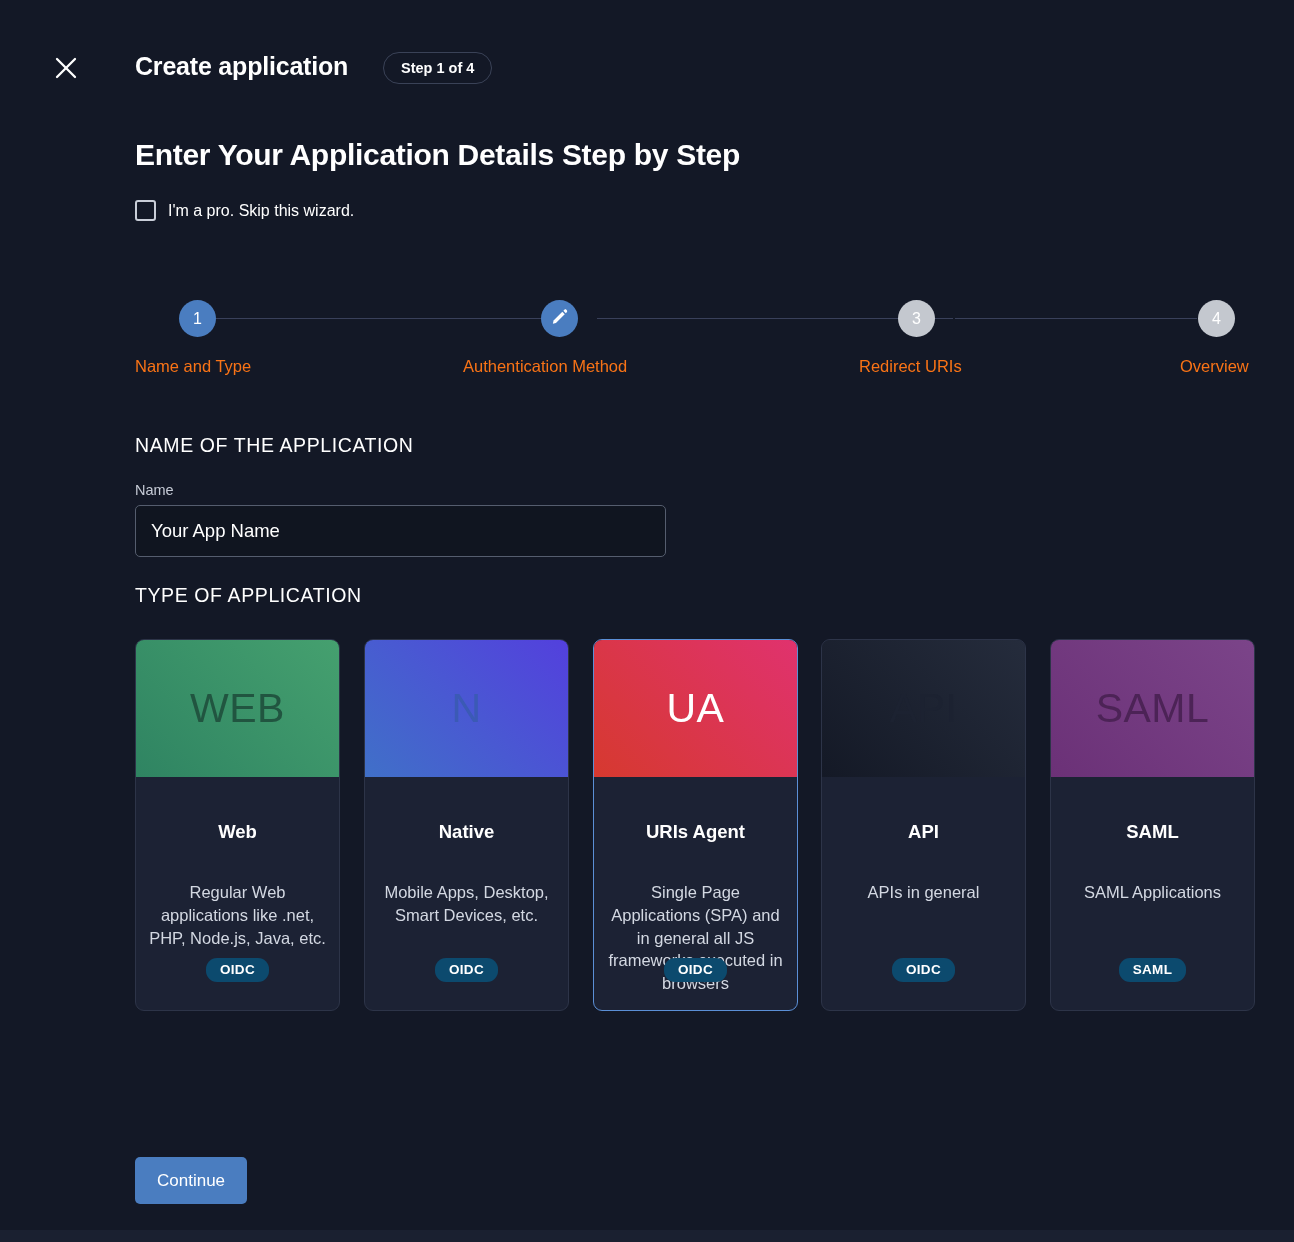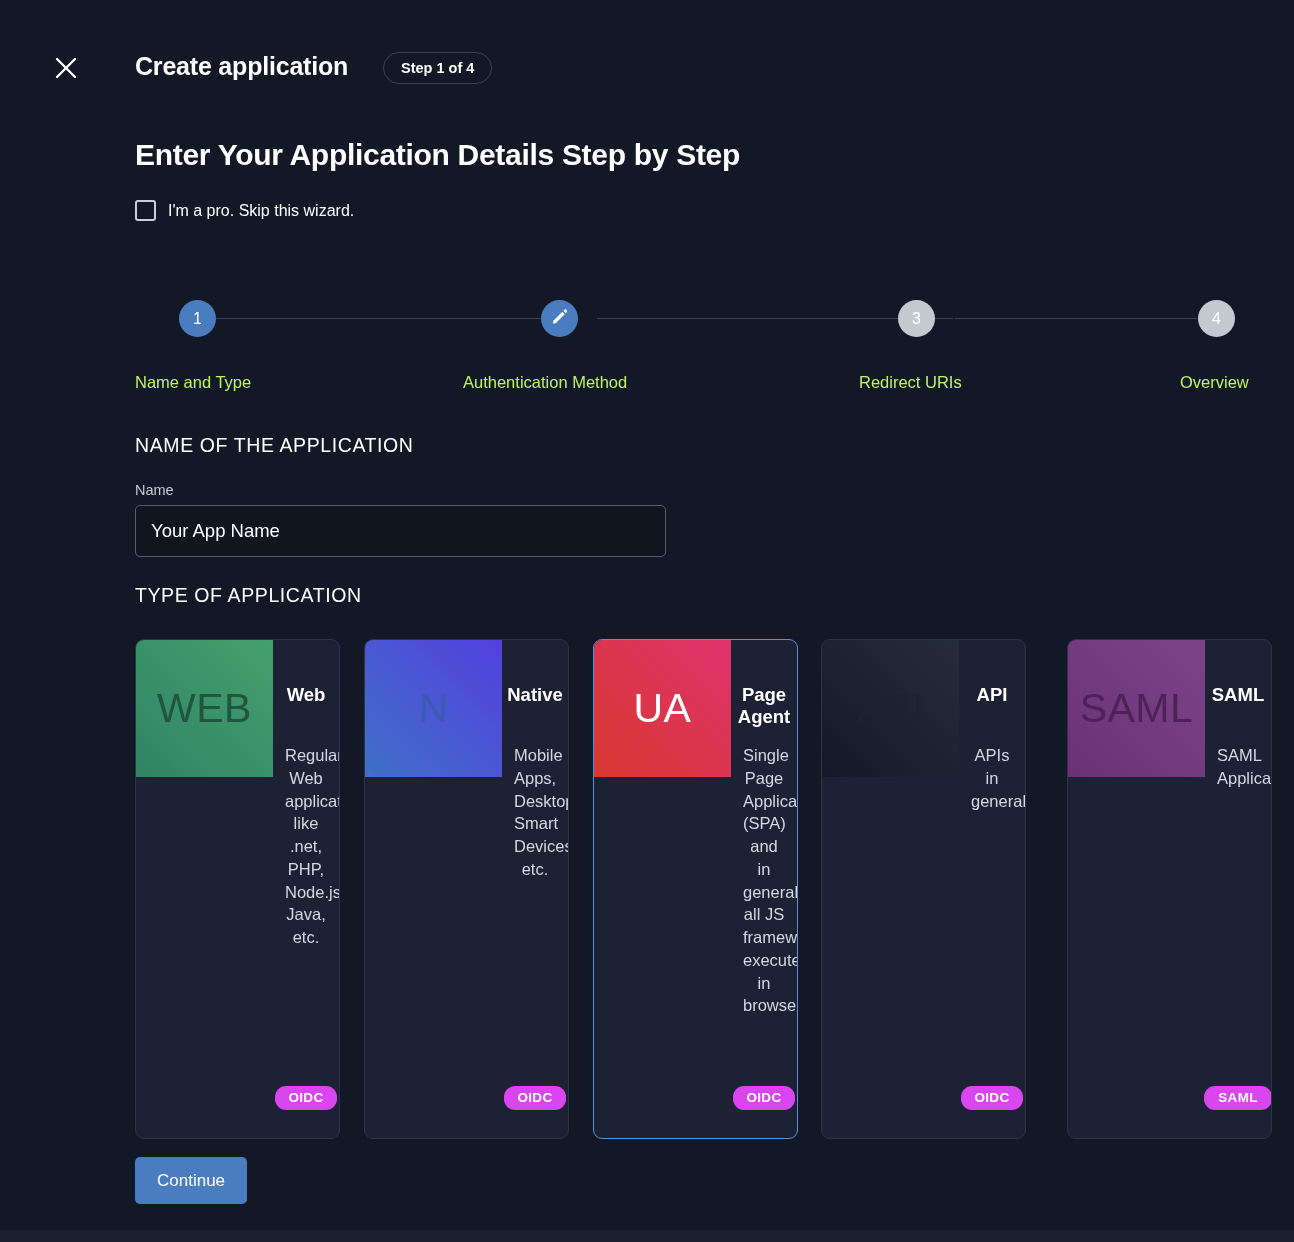--- a/index.html
+++ b/index.html
@@ -108,23 +108,22 @@
     color: #ffffff;
     cursor: pointer;
   }
   .step-circle.active { background: #4a7dc0; }
   .step-circle.current { background: #4a7dc0; }
   .step-circle.inactive { background: #c4c8cf; color: #ffffff; }
   .step-label {
     position: absolute;
     top: 57px;
     font-size: 16.5px;
-    color: #bef264;
-    white-space: nowrap;
-    margin-top: 16px;
+    color: #f97316;
+    white-space: nowrap;
   }
   .step-line {
     position: absolute;
     top: 18px;
     height: 1px;
     background: #39405a;
   }
 
   
   .section-title {
@@ -162,28 +161,28 @@
   
   .cards {
     position: absolute;
     left: 135px; top: 639px;
     width: 1124px; height: 464px;
   }
   .card {
     position: absolute;
     top: 0;
     width: 205px;
-    height: 500px;
+    height: 372px;
     border-radius: 9px;
     background: #1c2234;
     border: 1px solid #2d3448;
     overflow: hidden;
     cursor: pointer;
     display: flex;
-    flex-direction: row;
+    flex-direction: column;
   }
   .card.selected {
     border: 1.5px solid #5b8fd6;
   }
   .card-head {
     height: 137px;
     flex: 0 0 137px;
     display: flex;
     align-items: center;
     justify-content: center;
@@ -219,21 +218,21 @@
     color: #d3d8e2;
   }
   .card-badge {
     position: absolute;
     bottom: 28px;
     left: 0; right: 0;
     display: flex;
     justify-content: center;
   }
   .badge-pill {
-    background: #d946ef;
+    background: #0c4a6e;
     border-radius: 11px;
     padding: 4px 14px 5px;
     font-size: 13.5px;
     font-weight: bold;
     color: #ffffff;
     letter-spacing: 0.3px;
   }
 
   
   .head-web  { background: linear-gradient(45deg, #2f8462 0%, #45a06f 100%); }
@@ -358,42 +357,42 @@
         <span class="badge-pill">OIDC</span>
       </div>
     </div>
   </div>
 
   <div class="card selected" style="left:458px;">
     <div class="card-head head-ua">
       <span class="card-head-text">UA</span>
     </div>
     <div class="card-body">
-      <div class="card-name">Page Agent</div>
+      <div class="card-name">URIs Agent</div>
       <div class="card-desc">Single Page Applications (SPA) and in general all JS frameworks executed in browsers</div>
       <div class="card-badge">
         <span class="badge-pill">OIDC</span>
       </div>
     </div>
   </div>
 
   <div class="card" style="left:686px;">
     <div class="card-head head-api">
       <span class="card-head-text">API</span>
     </div>
     <div class="card-body">
       <div class="card-name">API</div>
       <div class="card-desc">APIs in general</div>
       <div class="card-badge">
         <span class="badge-pill">OIDC</span>
       </div>
     </div>
   </div>
 
-  <div class="card" style="left:915px;margin-left:17px;">
+  <div class="card" style="left:915px;">
     <div class="card-head head-saml">
       <span class="card-head-text">SAML</span>
     </div>
     <div class="card-body">
       <div class="card-name">SAML</div>
       <div class="card-desc">SAML Applications</div>
       <div class="card-badge">
         <span class="badge-pill">SAML</span>
       </div>
     </div>

